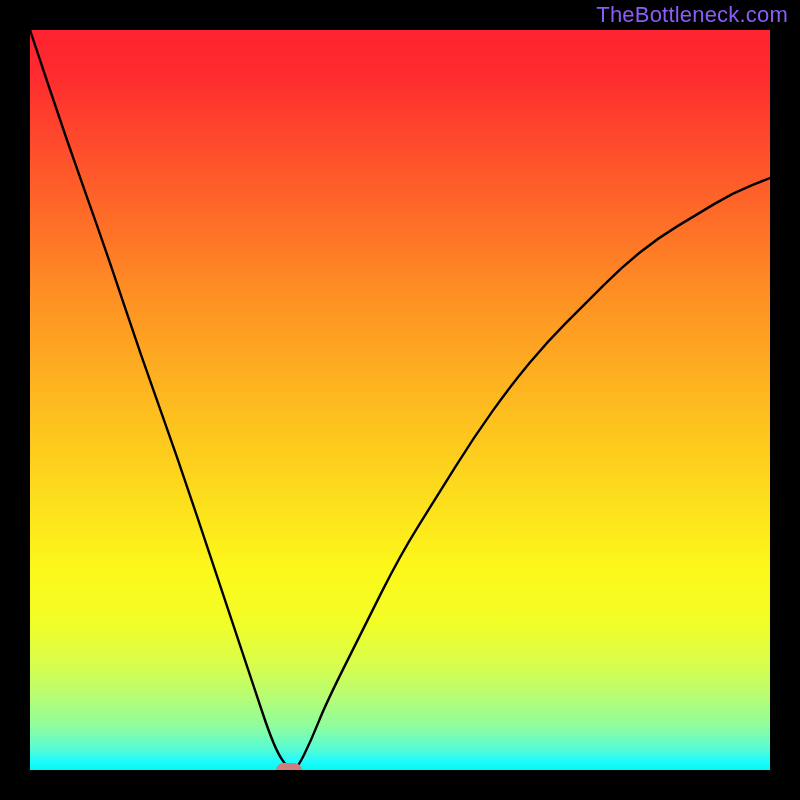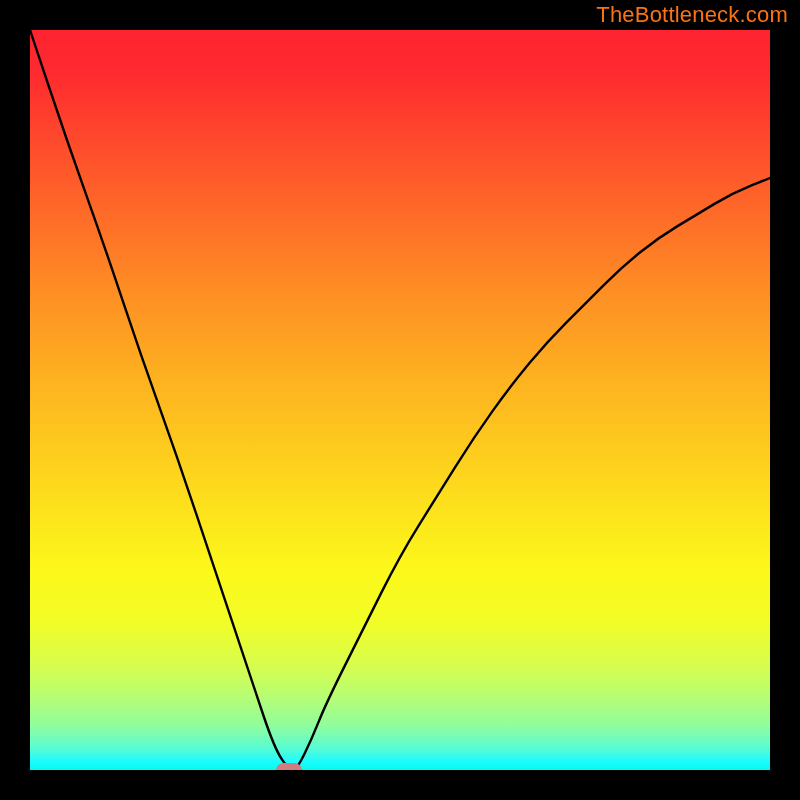--- a/index.html
+++ b/index.html
@@ -14,21 +14,21 @@
   .frame {
     position: relative;
     width: 800px;
     height: 800px;
     background: #000;
   }
   .attribution {
     position: absolute;
     top: 2px;
     right: 12px;
-    color: #f97316;
+    color: #8b5cf6;
     font-size: 22px;
     font-weight: 400;
     letter-spacing: 0.2px;
     z-index: 10;
     user-select: none;
   }
   .plot-area {
     position: absolute;
     left: 30px;
     top: 30px;

